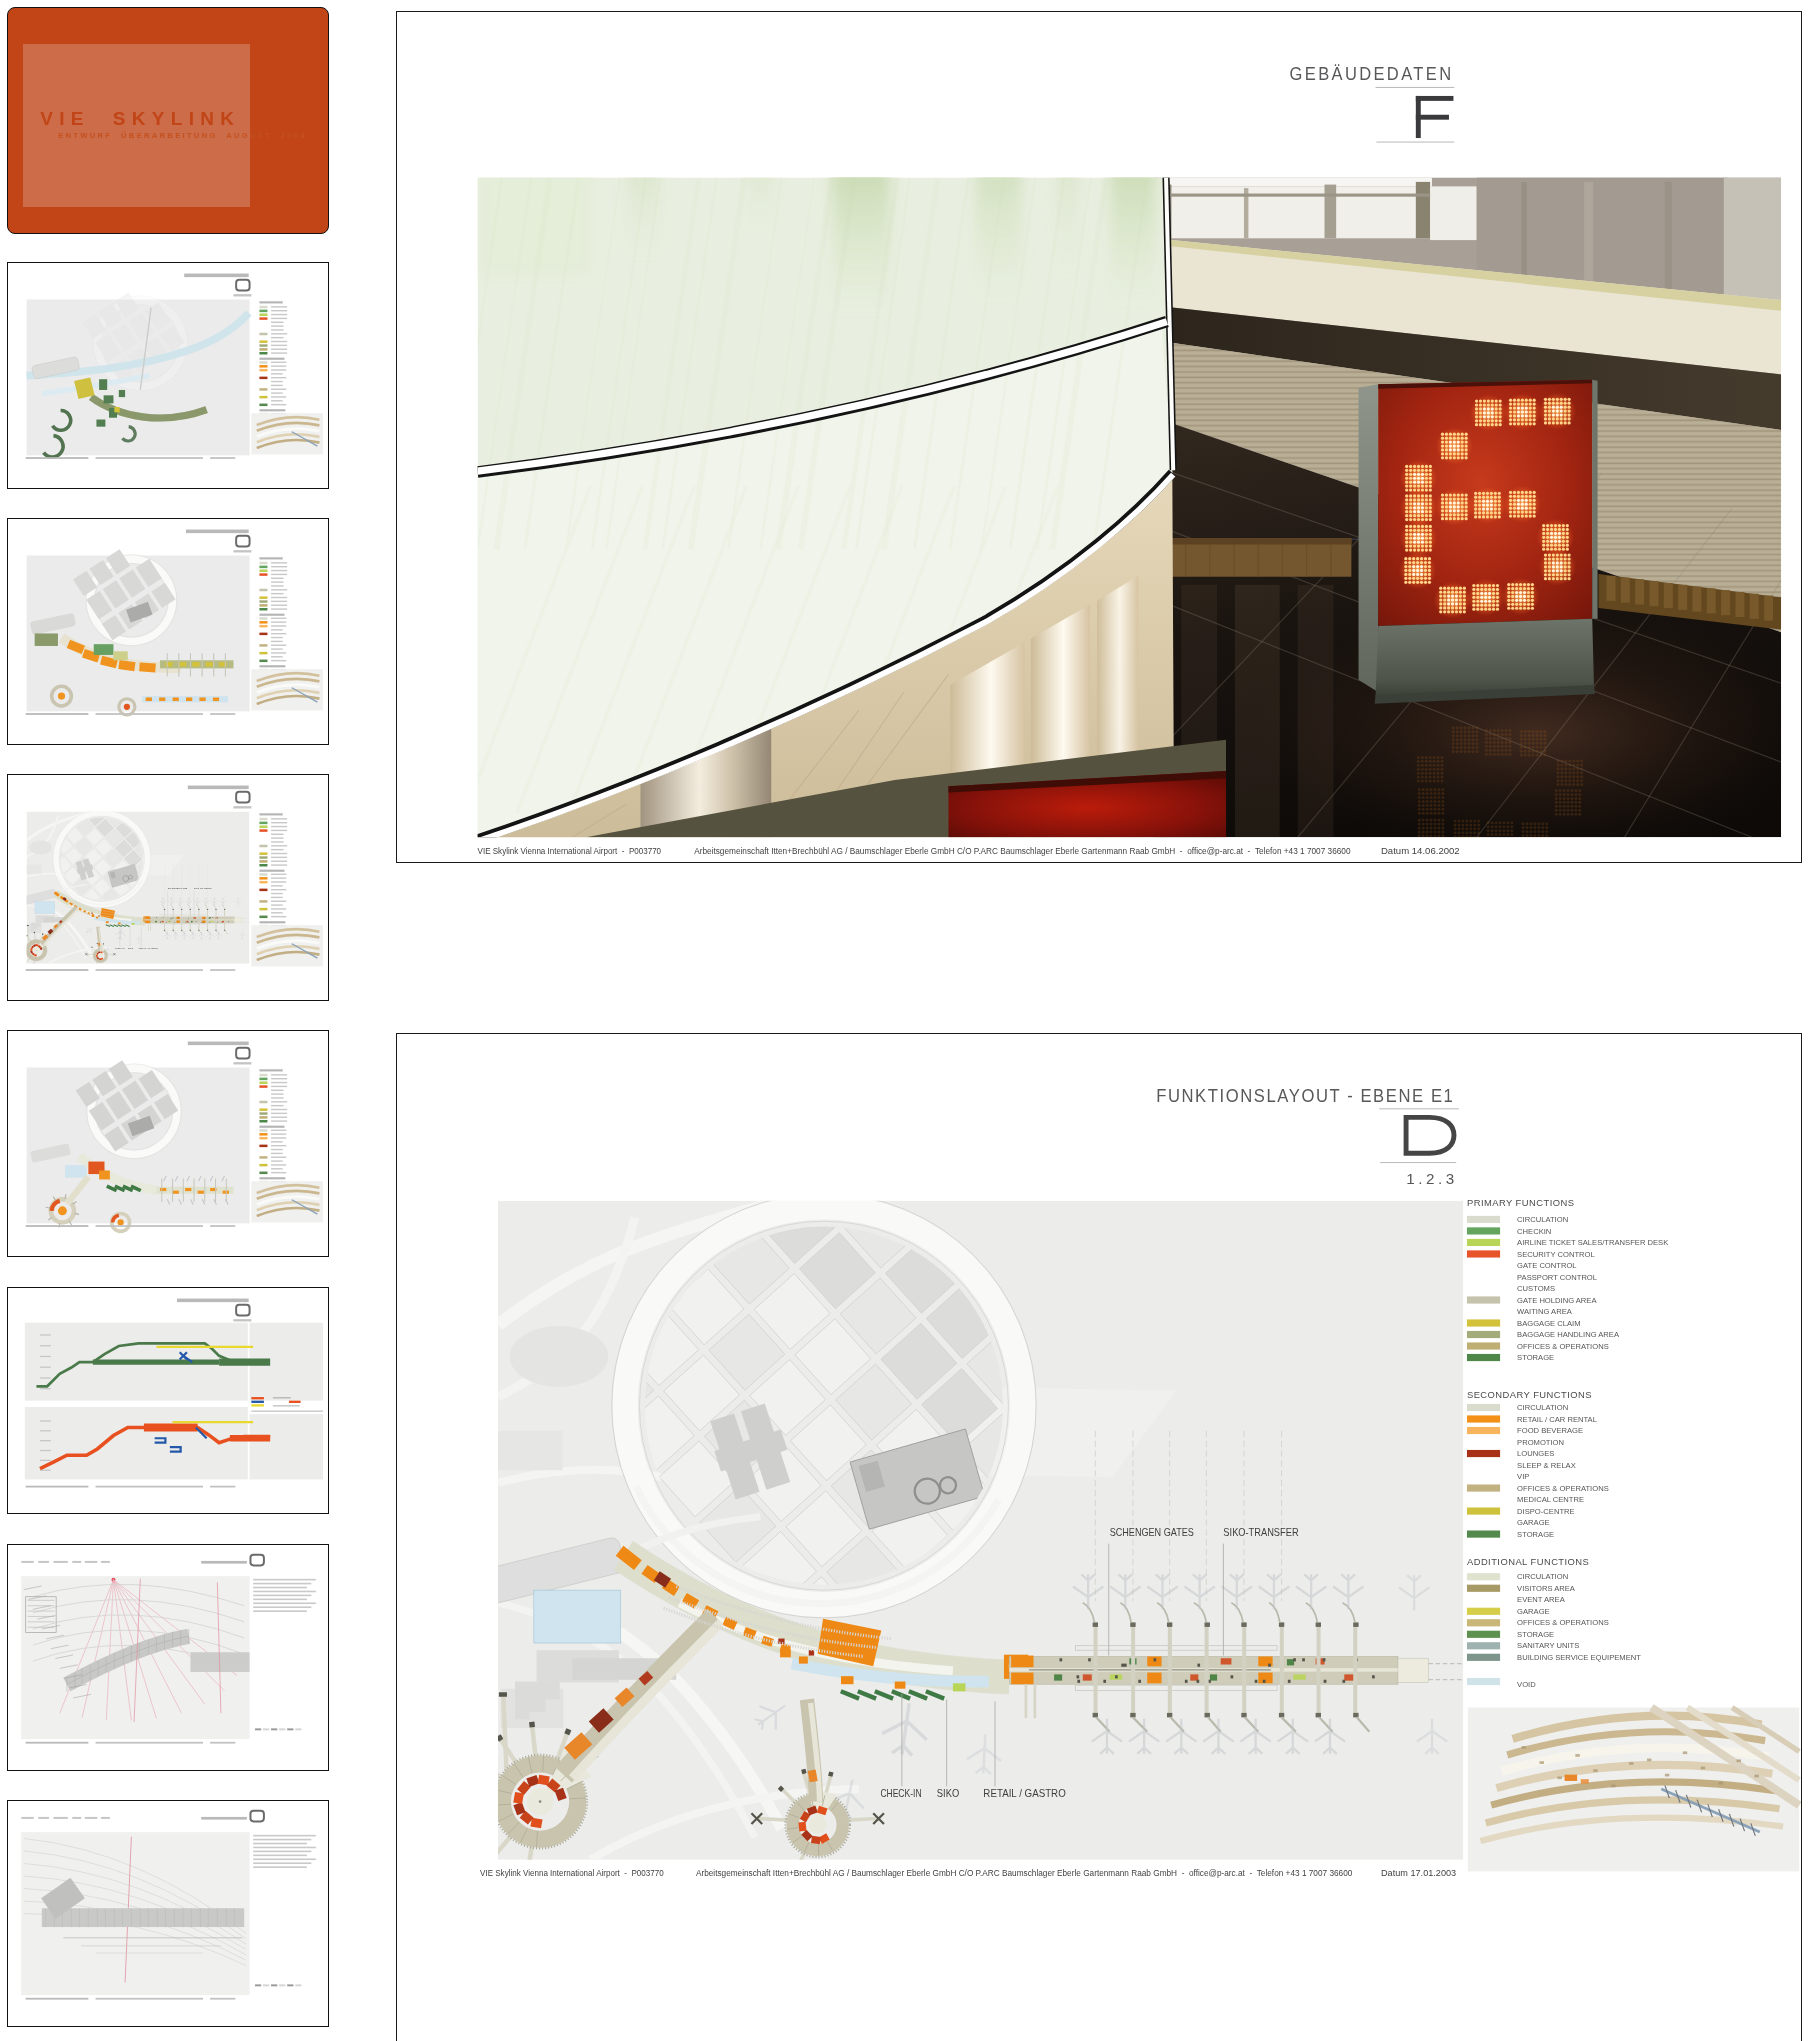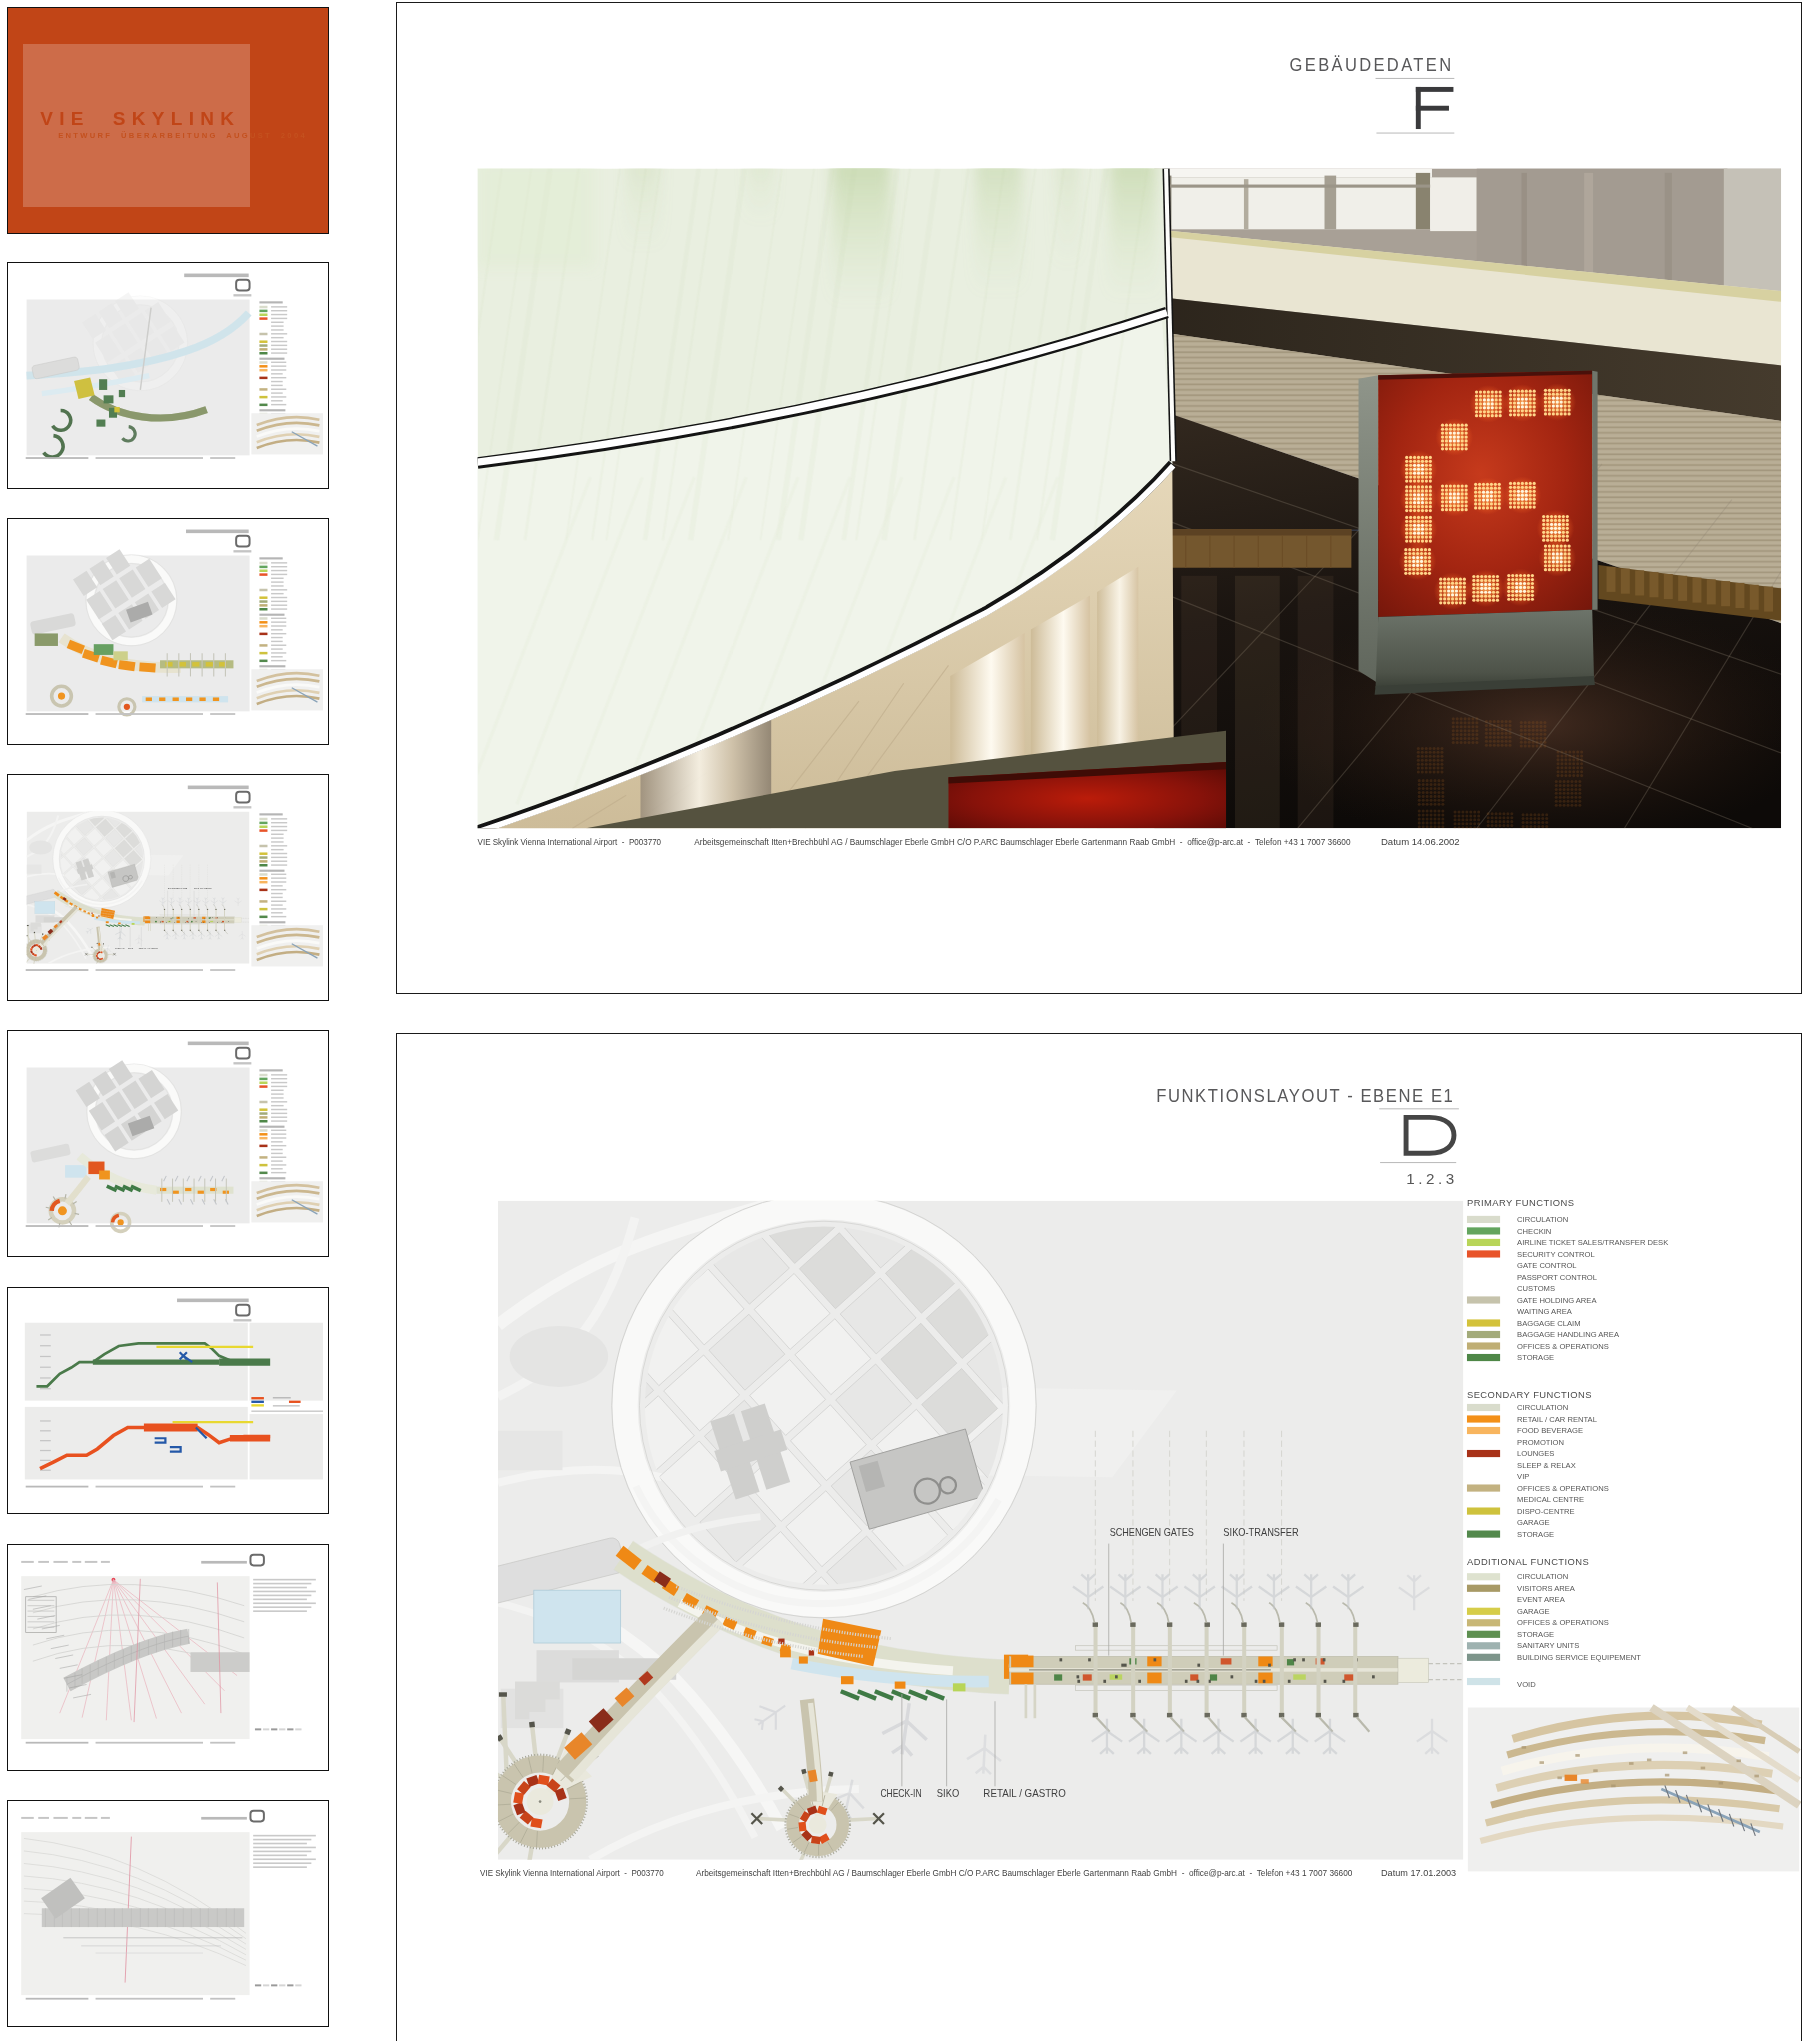--- a/index.html
+++ b/index.html
@@ -5,21 +5,21 @@
   html,body{margin:0;padding:0;background:#ffffff;}
   body{width:1809px;height:2042px;position:relative;font-family:"Liberation Sans",sans-serif;overflow:hidden;}
   .abs{position:absolute;}
   .thumb{position:absolute;left:7.2px;width:322px;height:227px;border:1.8px solid #111;box-sizing:border-box;background:#fff;overflow:hidden;}
   .panel{position:absolute;left:396px;width:1406px;border:1.8px solid #1a1a1a;box-sizing:border-box;background:#fff;overflow:hidden;}
   svg{display:block;}
 </style>
 </head>
 <body>
 
-<div class="thumb" style="top:7.2px;background:#c14517;">
+<div class="thumb" style="top:7.2px;background:#c14517;border-radius:8px;">
   <div class="abs" style="left:15px;top:36px;width:227px;height:163px;background:#cd6c49;"></div>
   <div class="abs" style="left:32px;top:100px;width:269px;font-size:19px;font-weight:bold;letter-spacing:6.3px;color:#c14517;">VIE&nbsp;&nbsp;SKYLINK</div>
   <div class="abs" style="left:34px;top:123px;width:278px;font-size:7.6px;font-weight:bold;letter-spacing:2.3px;color:#c4511f;margin-left:16px;">ENTWURF&nbsp; ÜBERARBEITUNG&nbsp; AUGUST&nbsp; 2004</div>
 </div>
 
 <div class="thumb" style="top:262px;">
     <svg class="abs" style="left:-1.8px;top:-1.8px;" width="317" height="223" viewBox="0 0 354 249">
 <rect width="354" height="249" fill="#ffffff"></rect>
 
 <rect x="199" y="14" width="72" height="4" fill="#b9b9b9"></rect>
@@ -1199,21 +1199,21 @@
 <rect x="305" y="207" width="7" height="2.2" fill="#d5d5d5"></rect>
 <rect x="314" y="207" width="7" height="2.2" fill="#9a9a9a"></rect>
 <rect x="323" y="207" width="7" height="2.2" fill="#d5d5d5"></rect>
 
 <rect x="22" y="222" width="70" height="2" fill="#b9b9b9"></rect>
 <rect x="100" y="222" width="120" height="2" fill="#c2c2c2"></rect>
 <rect x="228" y="222" width="28" height="2" fill="#c2c2c2"></rect>
     </svg>
   </div>
 
-<div class="panel" style="top:2px;height:992px;">
+<div class="panel" style="top:11px;height:852px;">
 <svg class="abs" style="left:-1.8px;top:-1.8px;" width="1406" height="992" viewBox="442 8 1570 1108">
 <defs>
 <linearGradient id="pa_dark" x1="0" y1="0" x2="1" y2="0">
  <stop offset="0" stop-color="#2c251c"></stop>
           <stop offset="1" stop-color="#453b2d"></stop>
 </linearGradient>
 <linearGradient id="pa_floor" x1="0" y1="0" x2="0.25" y2="1">
  <stop offset="0" stop-color="#33291f"></stop>
           <stop offset="0.5" stop-color="#1a1410"></stop>
           <stop offset="1" stop-color="#0d0a08"></stop>

